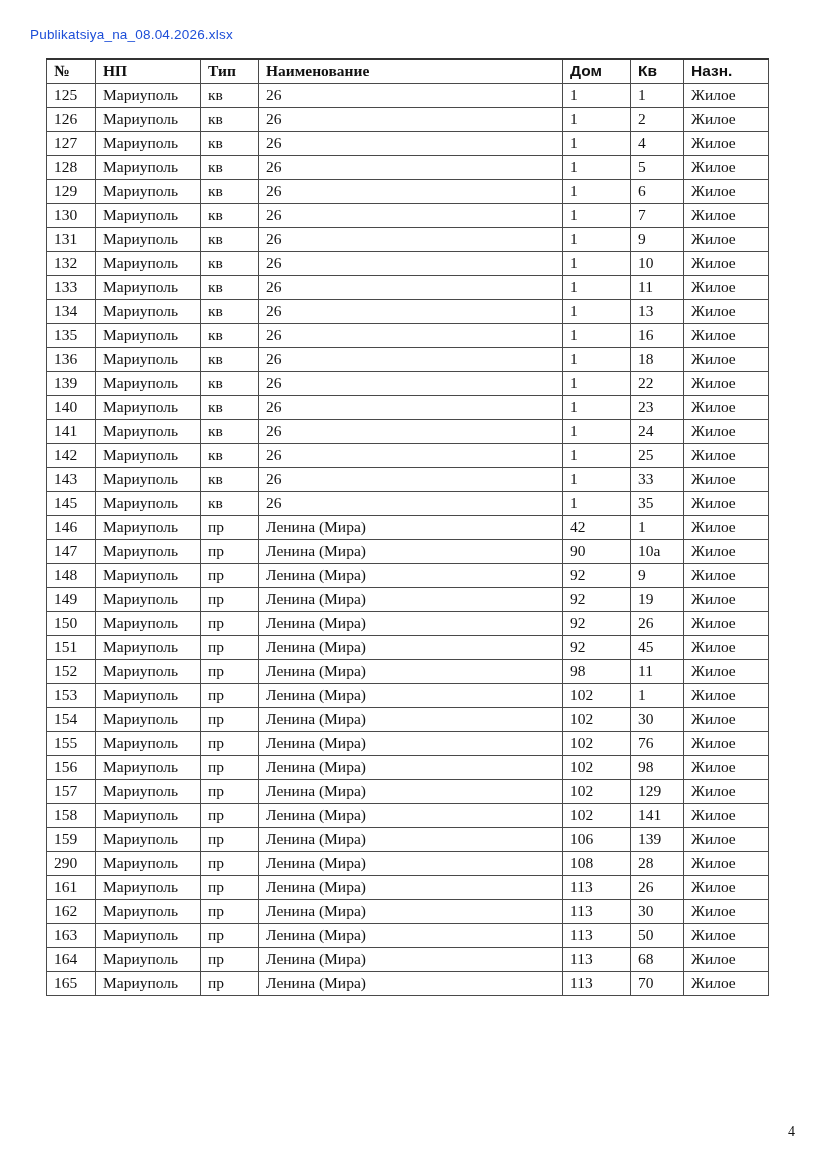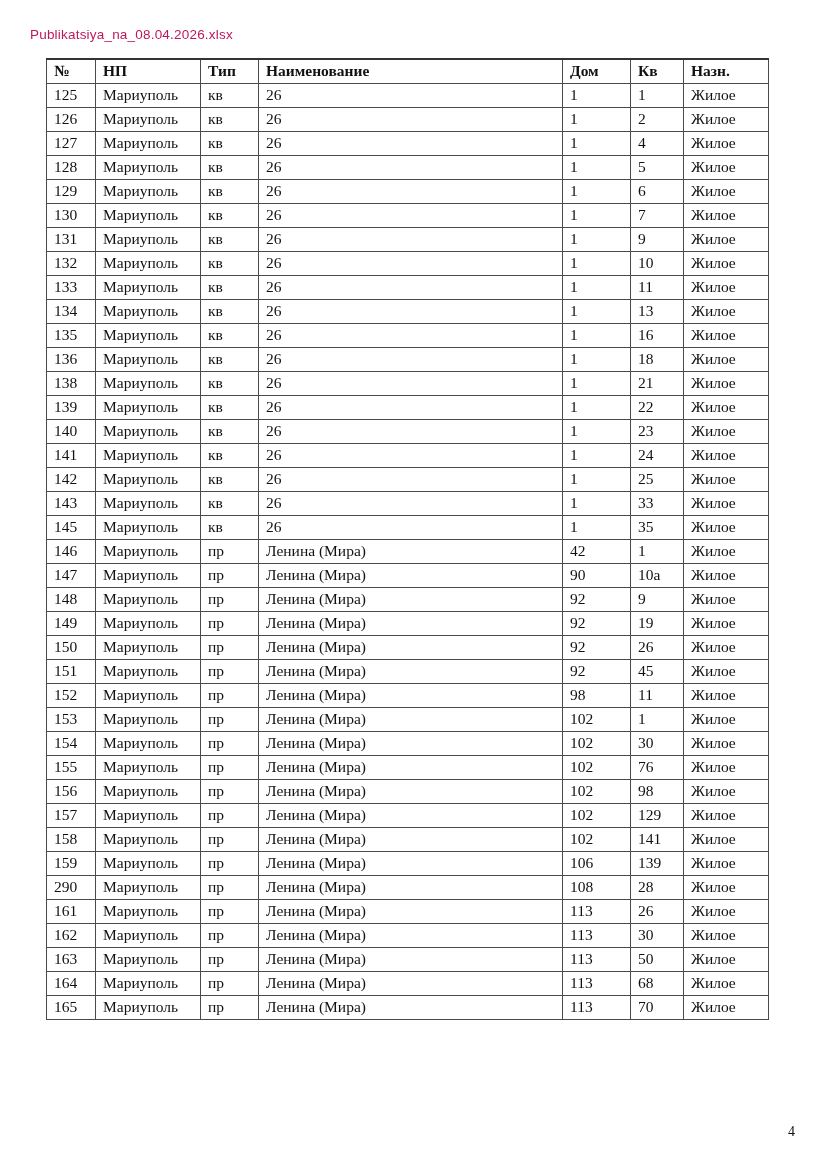--- a/index.html
+++ b/index.html
@@ -13,21 +13,21 @@
     color: #111111;
     overflow: hidden;
     margin: 0 auto;
   }
   .doc-title {
     position: absolute;
     left: 30px;
     top: 27px;
     font-family: "Liberation Sans", sans-serif;
     font-size: 13.5px;
-    color: #be185d;
+    color: #1d4ed8;
     letter-spacing: 0.2px;
   }
   table.data-table {
     position: absolute;
     left: 46px;
     top: 58px;
     width: 722px;
     border-collapse: collapse;
     table-layout: fixed;
   }
@@ -42,21 +42,21 @@
     white-space: nowrap;
     overflow: hidden;
   }
   table.data-table th {
     font-weight: bold;
     font-size: 15.5px;
     border-top: 2px solid #333333;
   }
   
   table.data-table th:nth-child(-n+4) { font-family: "Liberation Serif", serif; }
-  table.data-table th:nth-child(n+5)  { font-family: Liberation Serif, serif; }
+  table.data-table th:nth-child(n+5)  { font-family: Liberation Sans, sans-serif; }
   .page-number {
     position: absolute;
     right: 32px;
     bottom: 30px;
     font-family: "Liberation Serif", serif;
     font-size: 14px;
     color: #111111;
   }
 </style>
 </head>
@@ -190,29 +190,20 @@
         <tr>
           <td>136</td>
           <td>Мариуполь</td>
           <td>кв</td>
           <td>26</td>
           <td>1</td>
           <td>18</td>
           <td>Жилое</td>
         </tr>
         <tr>
-          <td>138</td>
-          <td>Мариуполь</td>
-          <td>кв</td>
-          <td>26</td>
-          <td>1</td>
-          <td>21</td>
-          <td>Жилое</td>
-        </tr>
-        <tr>
           <td>139</td>
           <td>Мариуполь</td>
           <td>кв</td>
           <td>26</td>
           <td>1</td>
           <td>22</td>
           <td>Жилое</td>
         </tr>
         <tr>
           <td>140</td>

